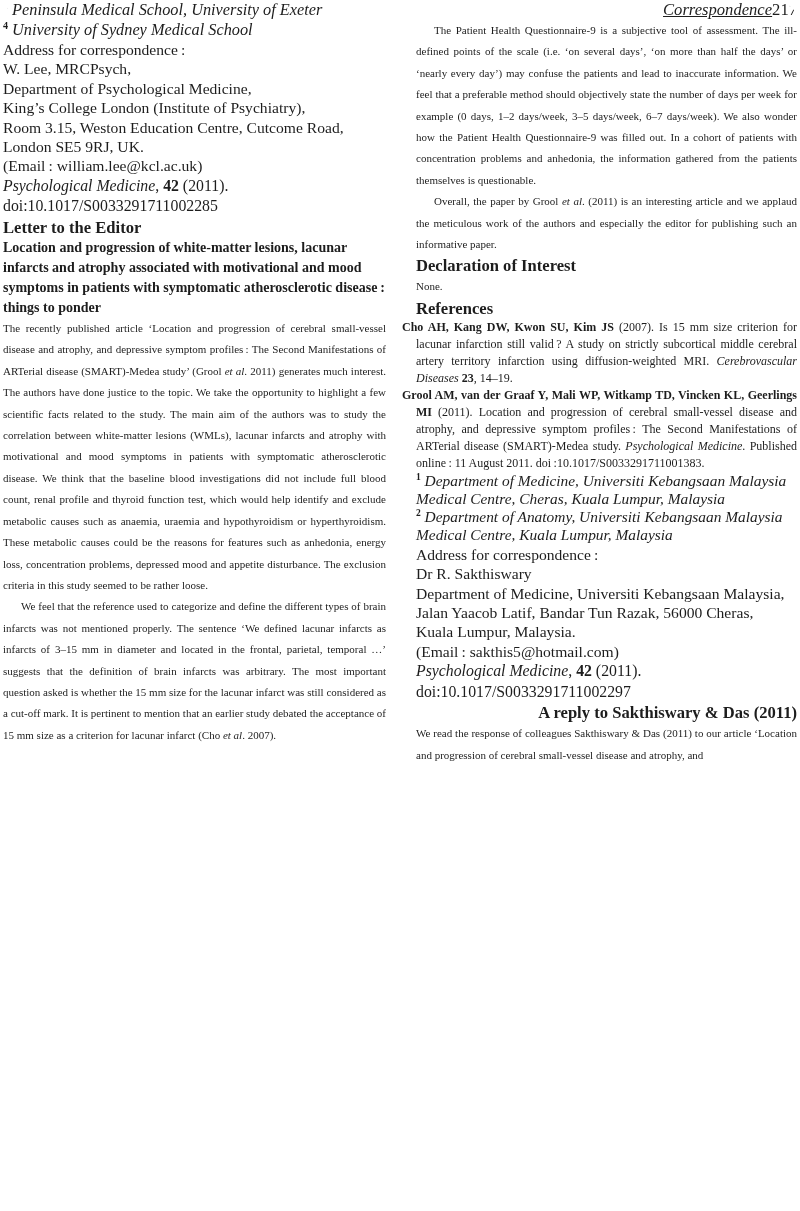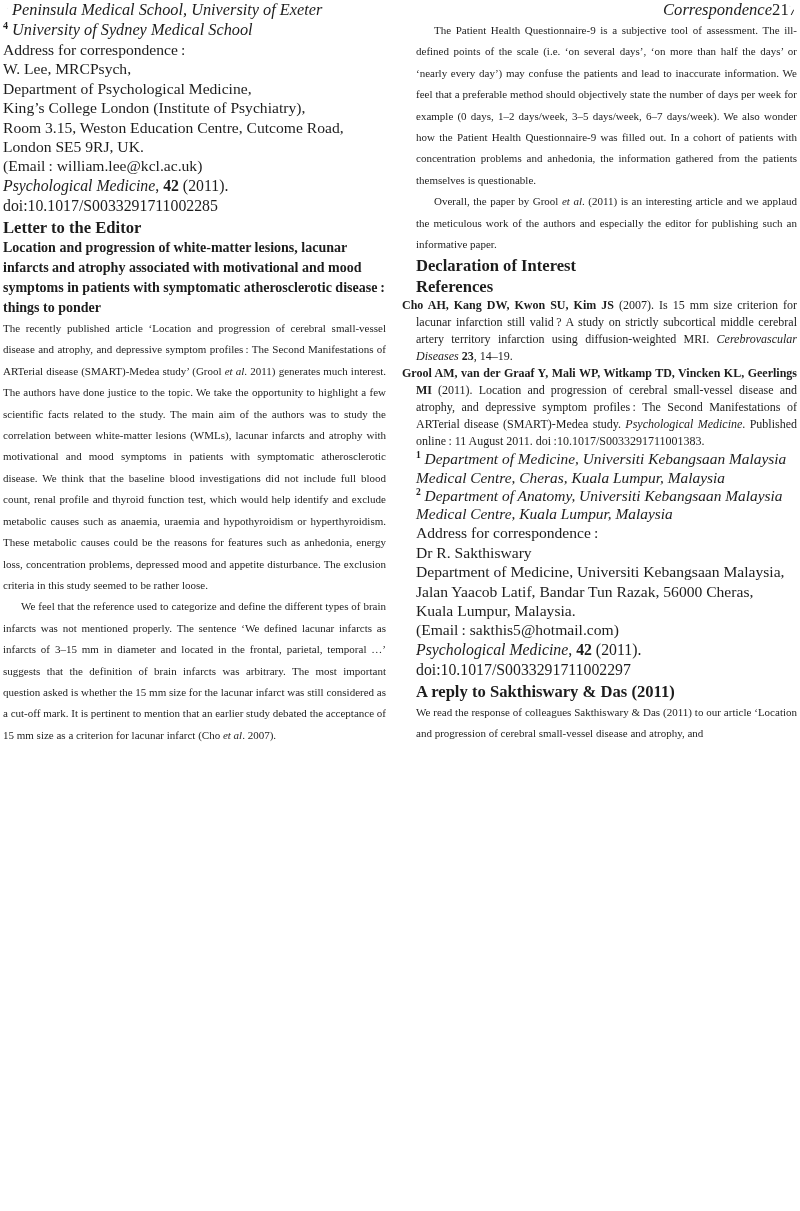--- a/index.html
+++ b/index.html
@@ -17,21 +17,21 @@
   .page p, .page h2, .page h3, .page div { margin: 0; padding: 0; }
 
   .col { position: absolute; top: 0; }
   .col-left  { left: 3px;   width: 383px; }
   .col-right { left: 416px; width: 381px; }
 
   sup { font-size: 0.62em; vertical-align: super; line-height: 0; }
 
   
   .running-head { margin-top: 2px; text-align: right; font-size: 16.6px; line-height: 20px; }
-  .rh-title { font-style: italic; }
+  .rh-title { font-style: italic; text-decoration: underline; }
   .rh-num { font-style: normal; }
 
   
   .affil-block { margin-top: 34px; }
   .affil-line { font-size: 16.3px; line-height: 20px; }
 
   .addr-block {
     font-size: 15.6px;
     line-height: 19.4px;
     white-space: pre-line;
@@ -78,21 +78,21 @@
   .authors-line {
     margin-top: 9px;
     font-size: 13.2px;
     letter-spacing: 1.6px;
     line-height: 18px;
   }
   .r-affil { font-size: 15.4px; line-height: 18.2px; text-align: left; }
   .r-affil-1 { margin-top: 3px; }
   .r-addr { margin-top: 23px; }
   .r-cite { margin-top: 27px; }
-  .reply-heading { margin-top: 24px; }
+  .reply-heading { margin-top: 24px; text-align: right; }
   .reply-para { margin-top: 9px; }
 </style>
 </head>
 <body>
 
 <div class="page">
 
   <div class="col col-left">
 
     <div class="affil-block">
@@ -125,20 +125,21 @@
   <div class="col col-right">
 
     <div class="running-head">
       <span class="rh-title">Correspondence</span><span class="rh-num">217</span>
     </div>
 
     <p class="para indent rp1"><span>The Patient Health Questionnaire-9 is a subjective tool of assessment. The ill-defined points of the scale (i.e. ‘on several days’, ‘on more than half the days’ or ‘nearly every day’) may confuse the patients and lead to inaccurate information. We feel that a preferable method should objectively state the number of days per week for example (0 days, 1–2 days/week, 3–5 days/week, 6–7 days/week). We also wonder how the Patient Health Questionnaire-9 was filled out. In a cohort of patients with concentration problems and anhedonia, the information gathered from the patients themselves is questionable.</span></p>
     <p class="para indent"><span>Overall, the paper by Grool </span><span style="font-style: italic;">et al</span><span>. (2011) is an interesting article and we applaud the meticulous work of the authors and especially the editor for publishing such an informative paper.</span></p>
 
     <h2 class="heading decl-heading">Declaration of Interest</h2>
+    <p class="para none-text">None.</p>
 
     <h2 class="heading refs-heading">References</h2>
     <div class="refs">
       <p class="ref"><span style="font-weight: 700;">Cho AH, Kang DW, Kwon SU, Kim JS</span><span> (2007). Is 15 mm size criterion for lacunar infarction still valid ? A study on strictly subcortical middle cerebral artery territory infarction using diffusion-weighted MRI. </span><span style="font-style: italic;">Cerebrovascular Diseases</span><span> </span><span style="font-weight: 700;">23</span><span>, 14–19.</span></p>
       <p class="ref"><span style="font-weight: 700;">Grool AM, van der Graaf Y, Mali WP, Witkamp TD, Vincken KL, Geerlings MI</span><span> (2011). Location and progression of cerebral small-vessel disease and atrophy, and depressive symptom profiles : The Second Manifestations of ARTerial disease (SMART)-Medea study. </span><span style="font-style: italic;">Psychological Medicine</span><span>. Published online : 11 August 2011. doi :10.1017/S0033291711001383.</span></p>
     </div>
 
     <p class="r-affil r-affil-1"><sup style="font-weight: 700;">1</sup><span style="font-style: italic;"> Department of Medicine, Universiti Kebangsaan Malaysia Medical Centre, Cheras, Kuala Lumpur, Malaysia</span></p>
     <p class="r-affil"><sup style="font-weight: 700;">2</sup><span style="font-style: italic;"> Department of Anatomy, Universiti Kebangsaan Malaysia Medical Centre, Kuala Lumpur, Malaysia</span></p>
 

